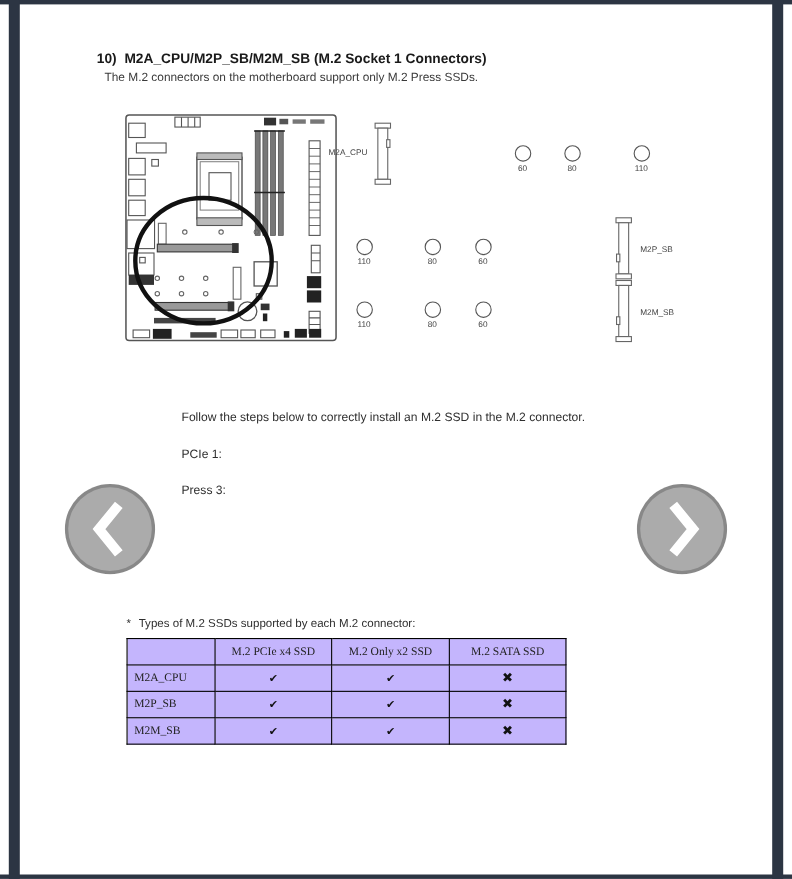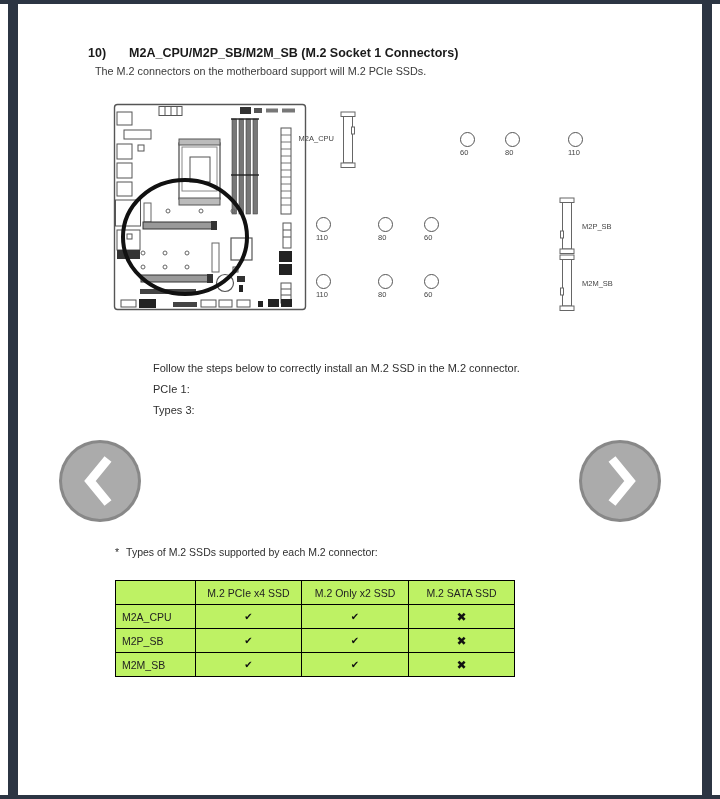--- a/index.html
+++ b/index.html
@@ -8,46 +8,46 @@
     background:#ffffff;color:#333;
     font-family:"Liberation Sans", sans-serif;
   }
   .frame-bar{position:absolute;background:#2c3543;}
   .bar-top{left:0;top:0;width:720px;height:4px;}
   .bar-bottom{left:0;top:795px;width:720px;height:4px;}
   .bar-left{left:8px;top:0;width:10px;height:799px;}
   .bar-right{left:702px;top:0;width:10px;height:799px;}
 
   .doc-title{position:absolute;left:88px;top:46px;font-size:12.5px;font-weight:bold;color:#1a1a1a;white-space:nowrap;}
-  .doc-title .num{margin-right:23px;}
+  .doc-title .num{margin-right:7px;}
   .doc-subtitle{position:absolute;left:95px;top:65px;font-size:10.8px;color:#3a3a3a;white-space:nowrap;}
 
   .board{position:absolute;left:113px;top:103px;}
 
   .conn-label{position:absolute;font-size:7.5px;color:#444;white-space:nowrap;}
   .conn-icon{position:absolute;}
 
-  .hole{position:absolute;width:30px;display:flex;flex-direction:column;}
+  .hole{position:absolute;width:30px;display:flex;flex-direction:column;align-items:center;}
   .hole .ring{width:13px;height:13px;border:1.5px solid #555;border-radius:50%;background:#fff;}
   .hole .hlabel{margin-top:1px;font-size:7.5px;color:#444;line-height:9px;}
 
   .steps{position:absolute;left:113px;top:356px;width:520px;font-size:11px;line-height:17.2px;color:#2f2f2f;}
-  .steps p{margin:4px;padding-left:36px;}
+  .steps p{margin:16px;padding-left:36px;}
   .step-body{text-align:justify;}
 
-  .tbl-caption{position:absolute;left:115px;top:546px;font-size:10.5px;color:#2f2f2f;white-space:nowrap;text-align:right;}
+  .tbl-caption{position:absolute;left:115px;top:561px;font-size:10.5px;color:#2f2f2f;white-space:nowrap;text-align:right;}
   .tbl-caption .star{margin-right:7px;}
 
   table.support{
     position:absolute;left:115px;top:580px;border-collapse:collapse;table-layout:fixed;
     font-size:10.5px;color:#222;
   }
   table.support th, table.support td{
-    border:1px solid #000;background:#bef264;padding:0;
-    text-align:center;vertical-align:middle;white-space:nowrap;overflow:visible;
+    border:1px solid #000;background:#c4b5fd;padding:0;
+    text-align:center;vertical-align:middle;white-space:nowrap;overflow:visible;font-family:Liberation Serif, serif;
   }
   table.support th{font-weight:normal;height:23px;}
   table.support td{height:23px;}
   table.support td.rowhead{text-align:left;padding-left:6px;}
   .mark-check{font-size:10px;color:#111;}
   .mark-x{font-size:12px;color:#111;}
 
   .nav-btn{
     position:absolute;width:82px;height:82px;border-radius:50%;
     background:rgba(152,152,152,0.82);
@@ -62,21 +62,21 @@
 <body>
 
 <div class="frame-bar bar-top"></div>
 <div class="frame-bar bar-bottom"></div>
 <div class="frame-bar bar-left"></div>
 <div class="frame-bar bar-right"></div>
 
 <div class="doc-title">
   <span class="num">10)</span><span>M2A_CPU/M2P_SB/M2M_SB (M.2 Socket 1 Connectors)</span>
 </div>
-<div class="doc-subtitle">The M.2 connectors on the motherboard support will M.2 PCIe SSDs.</div>
+<div class="doc-subtitle">The M.2 connectors on the motherboard support only M.2 Press SSDs.</div>
 
 <svg class="board" width="195" height="209" viewBox="0 0 195 209">
   <rect x="1.5" y="1.5" width="191" height="205" rx="3" fill="#fff" stroke="#555" stroke-width="1.4"></rect>
 
   <rect x="46" y="3.5" width="23" height="9" fill="#fff" stroke="#555"></rect>
   <line x1="52" y1="3.5" x2="52" y2="12.5" stroke="#555"></line>
   <line x1="58" y1="3.5" x2="58" y2="12.5" stroke="#555"></line>
   <line x1="64" y1="3.5" x2="64" y2="12.5" stroke="#555"></line>
 
   <rect x="127" y="4" width="11" height="7" fill="#333"></rect>
@@ -235,21 +235,21 @@
   <rect x="3" y="1" width="14" height="4.5" fill="#fff" stroke="#666"></rect>
   <rect x="5.5" y="5.5" width="9" height="46.5" fill="#fff" stroke="#666"></rect>
   <rect x="3" y="52" width="14" height="4.5" fill="#fff" stroke="#666"></rect>
   <rect x="3.5" y="34" width="3" height="7" fill="#fff" stroke="#666"></rect>
 </svg>
 <span class="conn-label" style="left:582px;top:279px;">M2M_SB</span>
 
 <div class="steps">
   <p>Follow the steps below to correctly install an M.2 SSD in the M.2 connector.</p>
   <p>PCIe 1:</p>
-  <p>Types 3:</p>
+  <p>Press 3:</p>
 </div>
 
 <div class="tbl-caption">
   <span class="star">*</span><span>Types of M.2 SSDs supported by each M.2 connector:</span>
 </div>
 <table class="support">
   <colgroup>
       <col style="width:80px">
       <col style="width:106px">
       <col style="width:107px">

